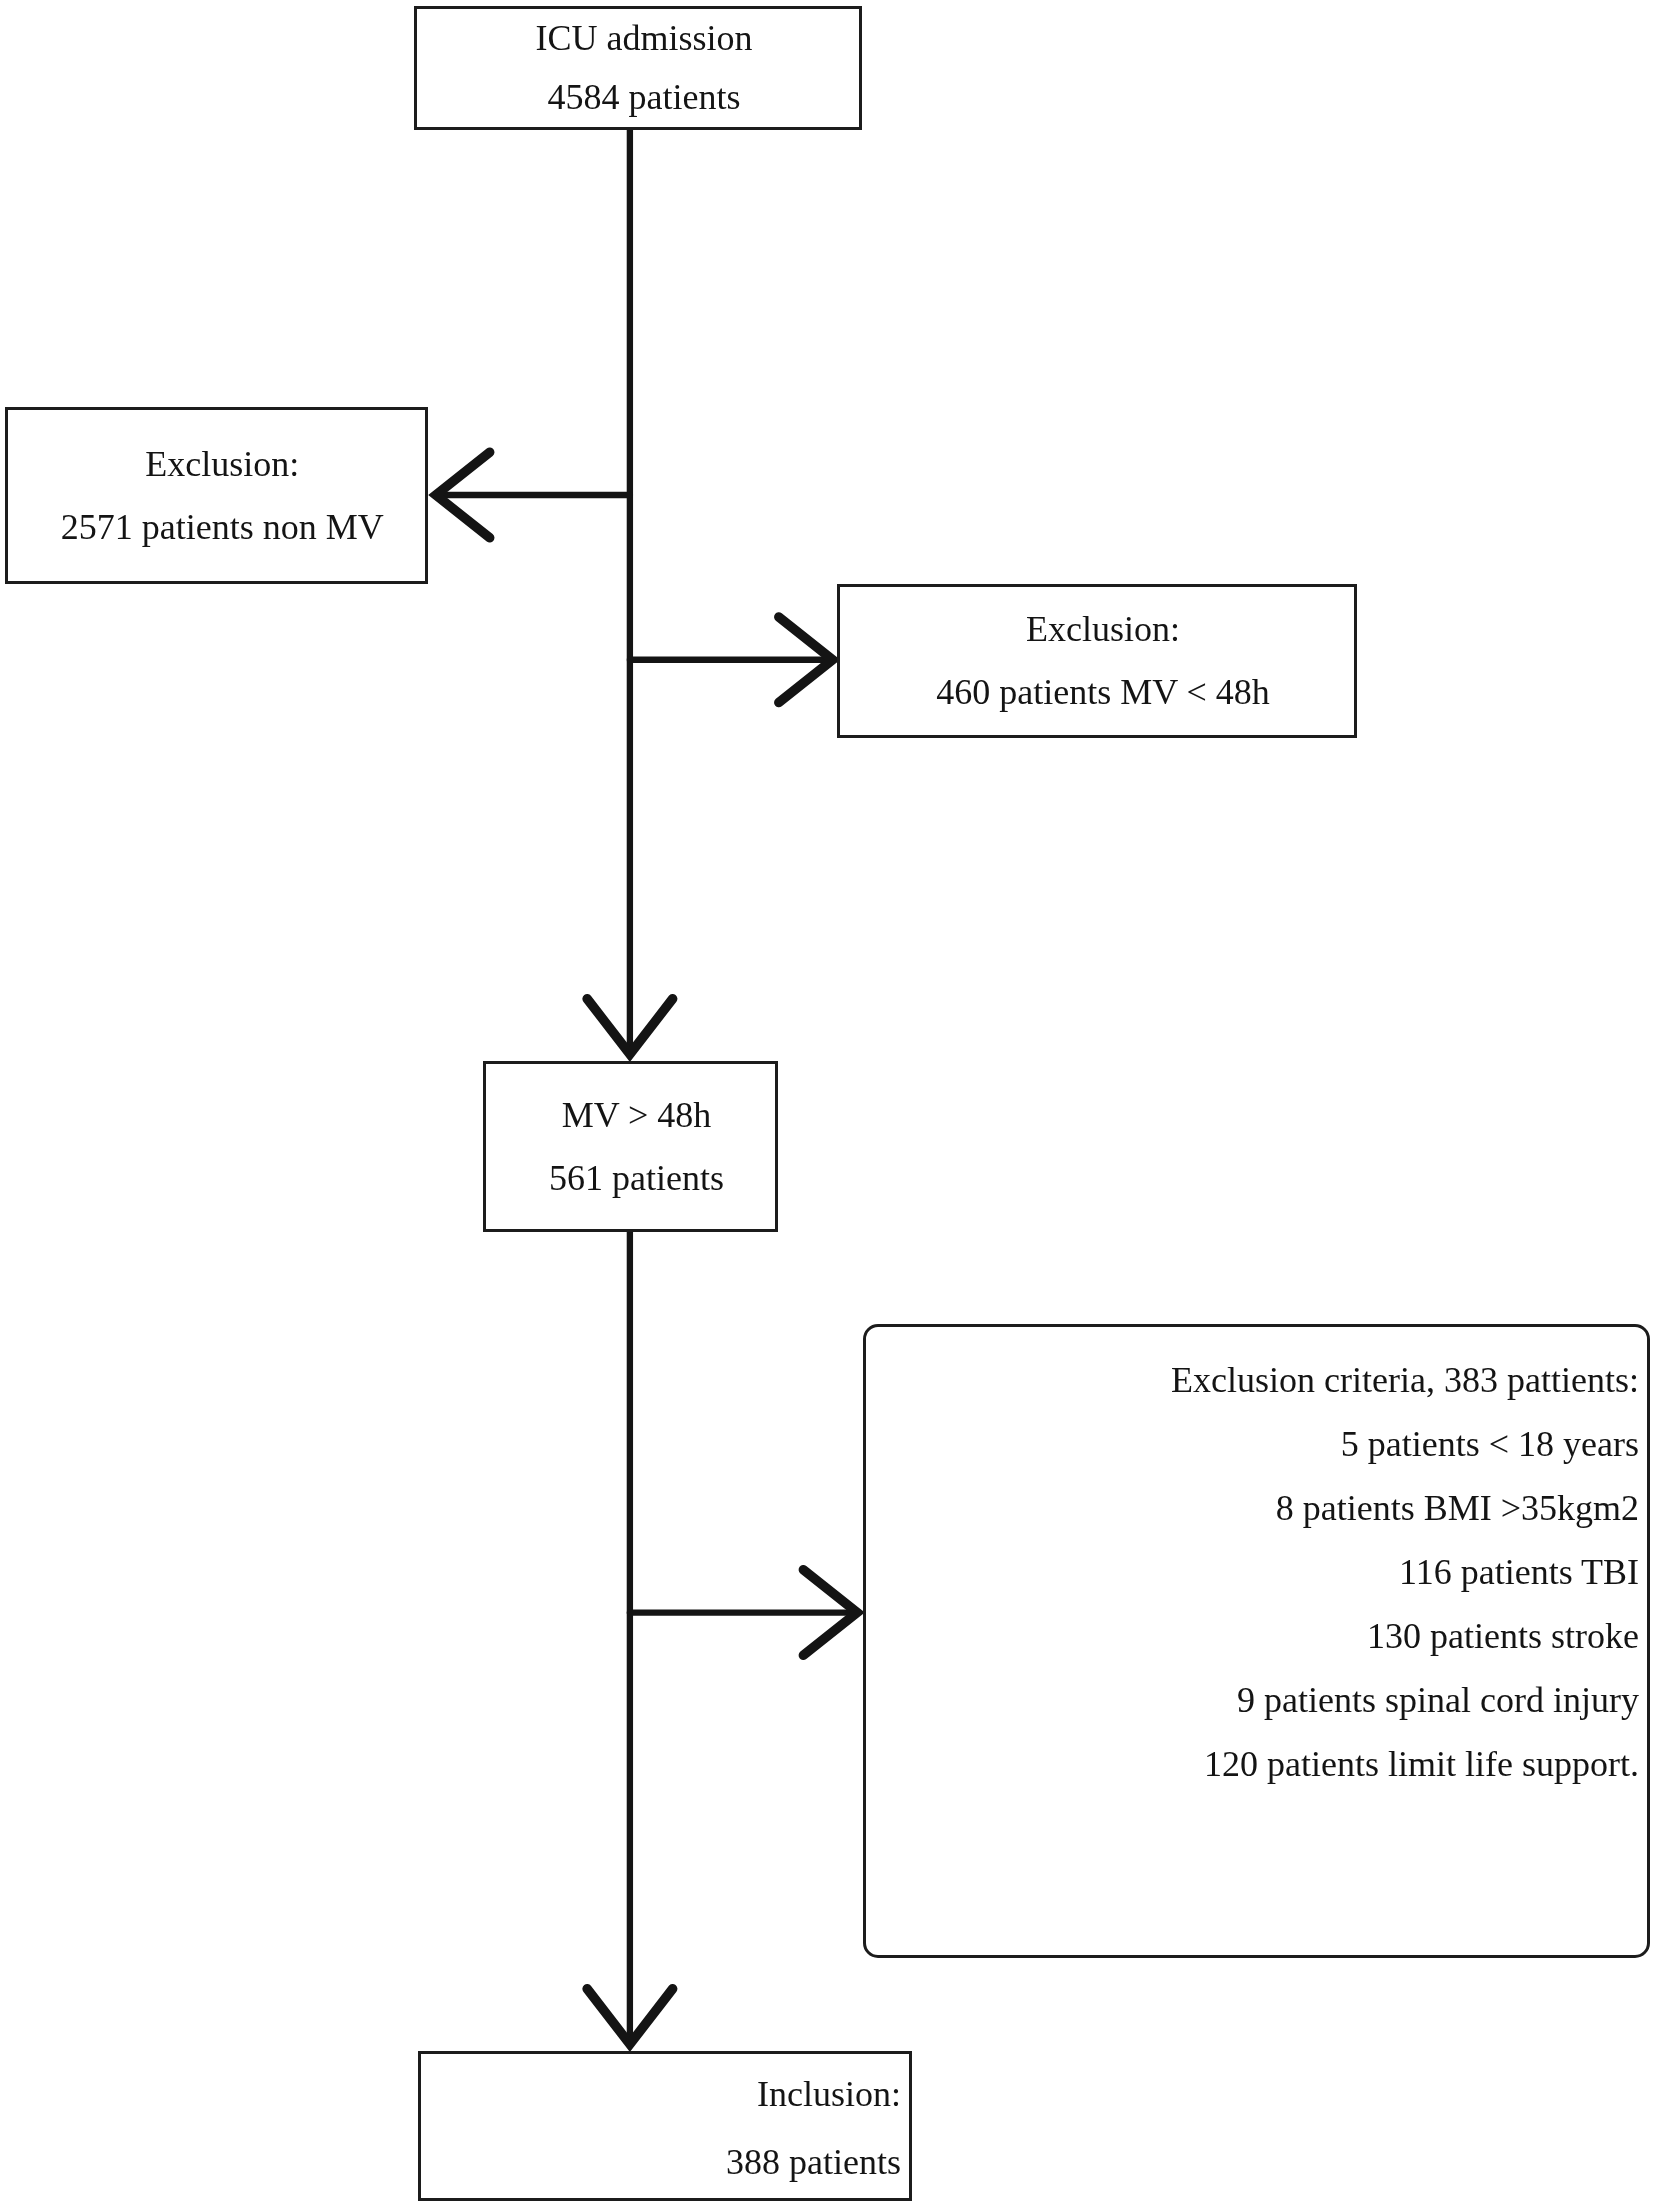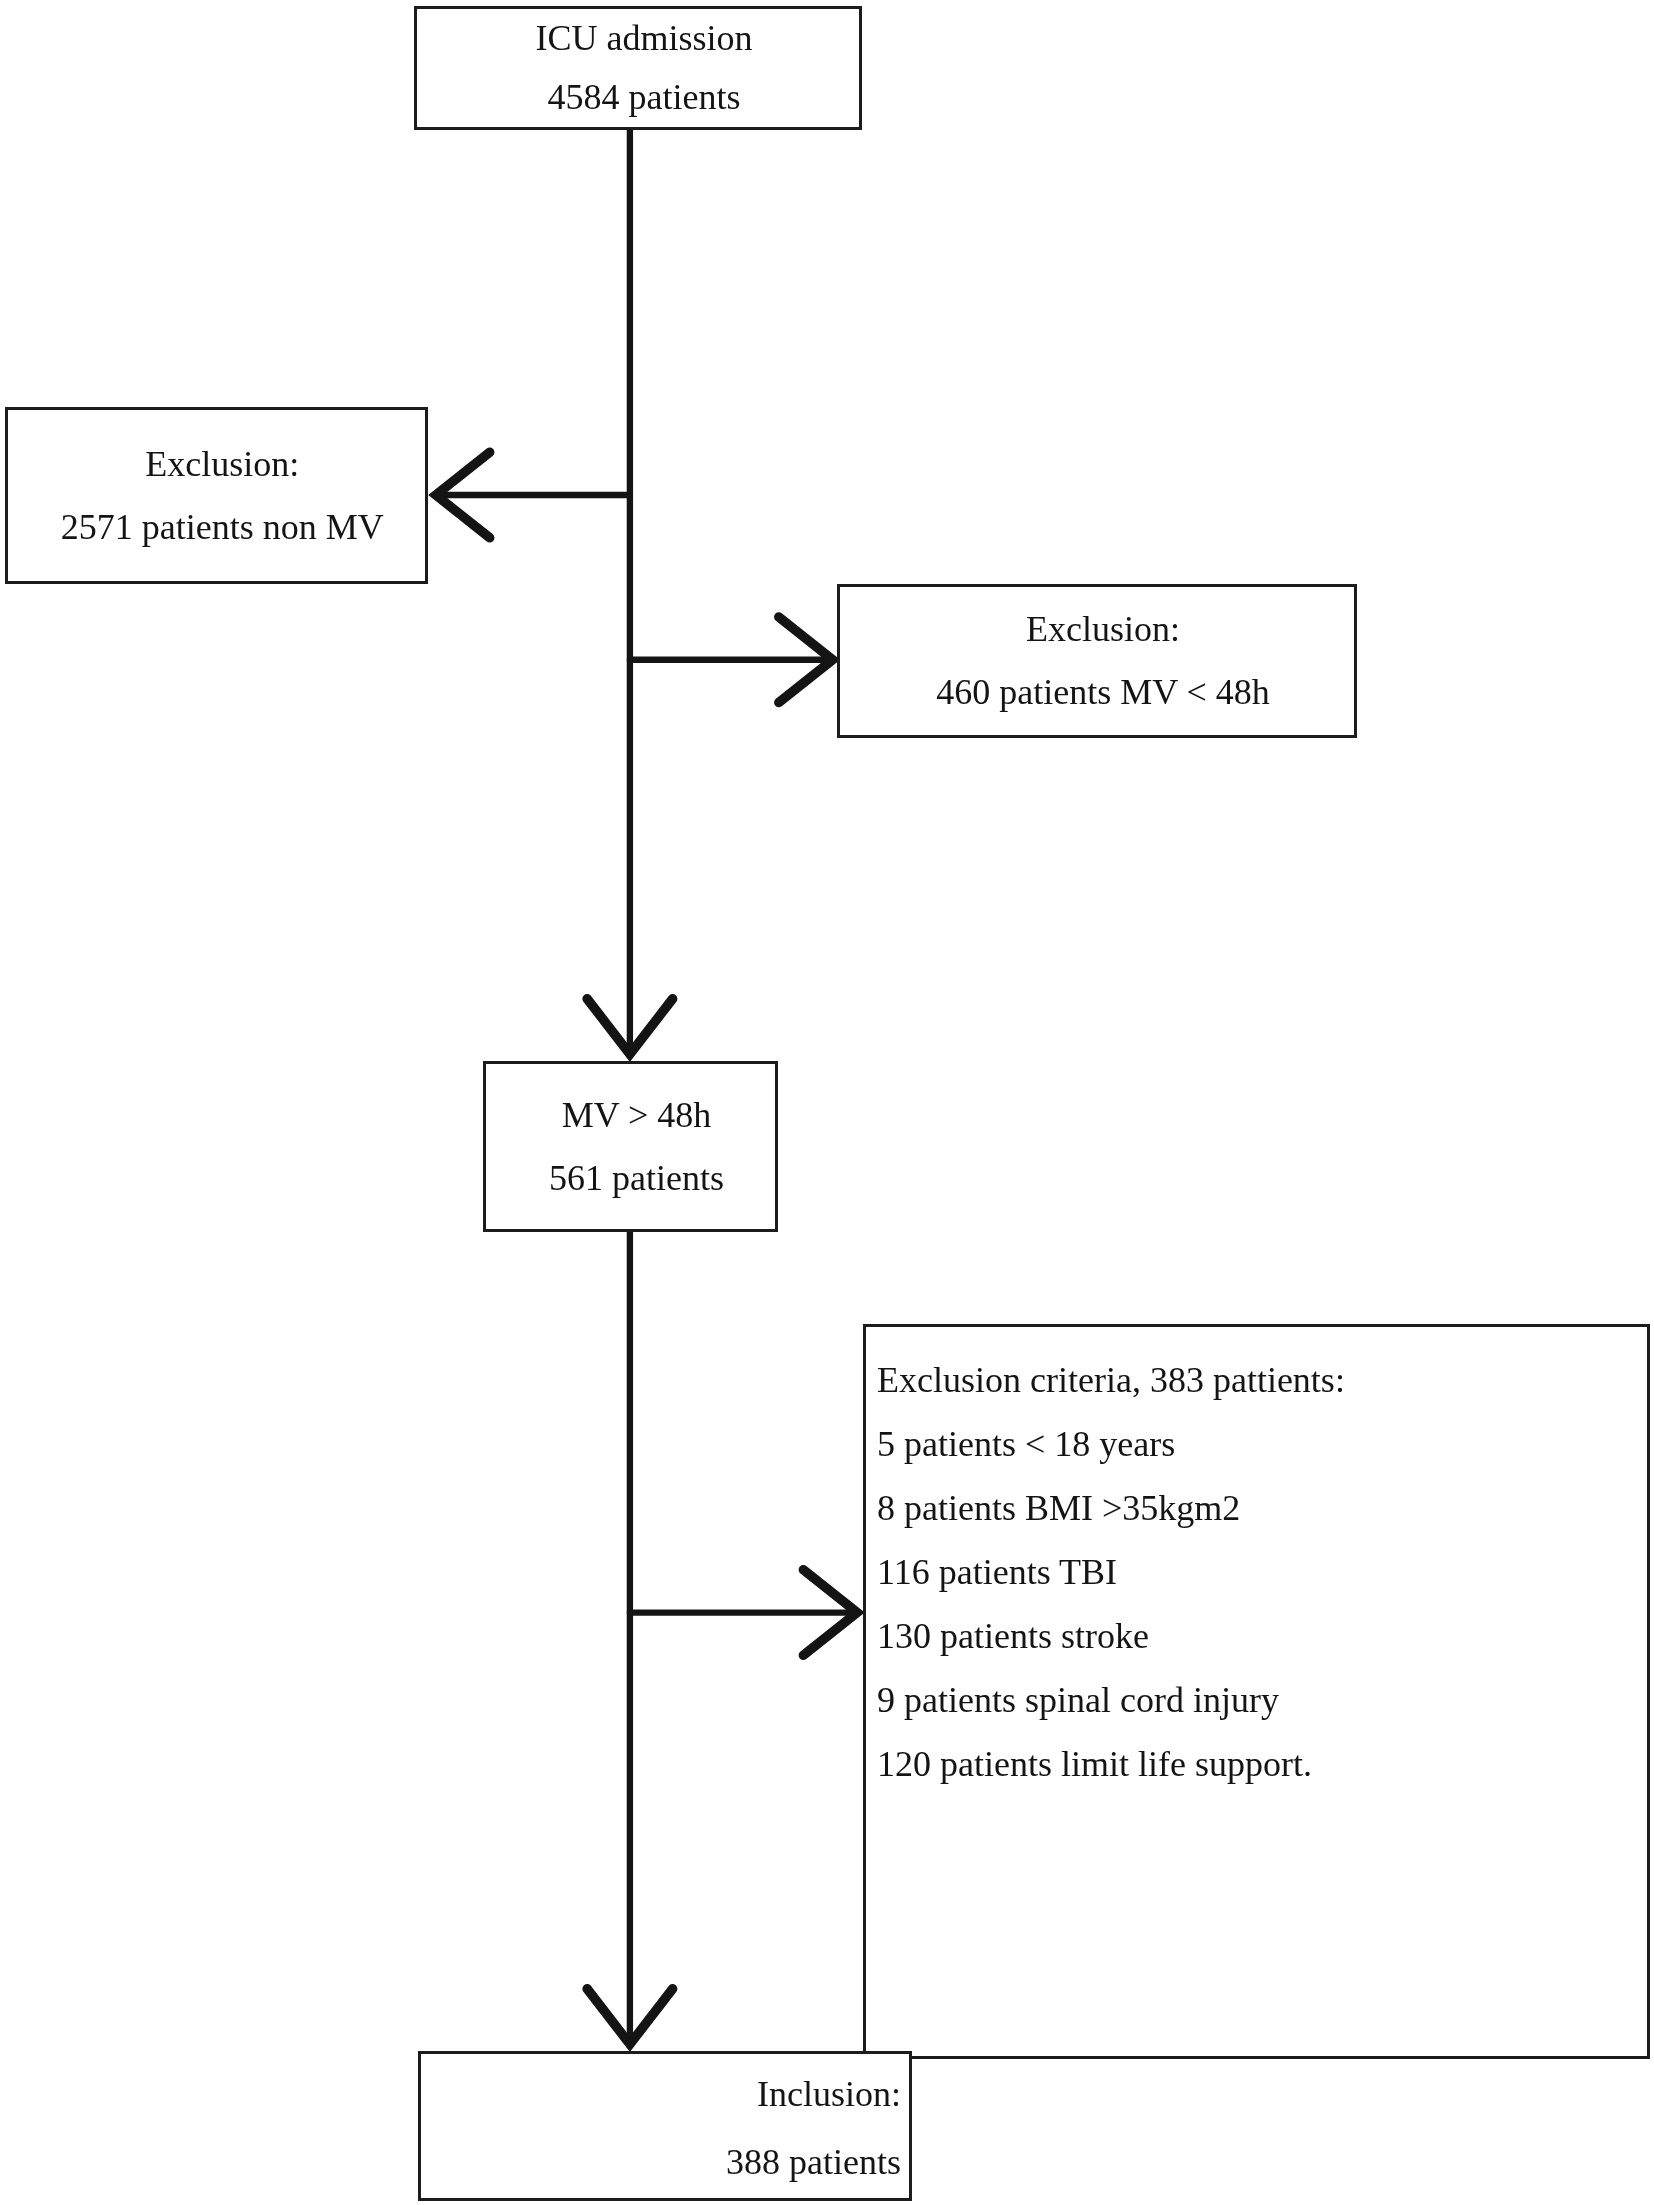--- a/index.html
+++ b/index.html
@@ -38,24 +38,25 @@
     justify-content: center;
     align-items: center;
     text-align: center;
     line-height: 63px;
   }
   .box-icu        { left: 414px;  top: 6.3px;    width: 448px; height: 124px; line-height: 59px; }
   .box-excl-left  { left: 4.8px;    top: 407px;  width: 423px; height: 177px; }
   .box-excl-right { left: 837px; top: 584px;  width: 520px; height: 154px; }
   .box-mv         { left: 483px;  top: 1061px; width: 295px; height: 171px; }
   .box-criteria   {
-    left: 863px; top: 1324px; width: 787px; height: 735px;
+    left: 863px; top: 1324px; width: 787px; height: 634px;
     padding: 20.6px 8px 0 11px;
     line-height: 64px;
-    text-align: left;
+    text-align: right;
+    border-radius: 15px;
   }
   .box-inclusion  {
     left: 418px; top: 2051px; width: 494px; height: 150px;
     padding: 6.3px 8px 0 9.5px;
     line-height: 68px;
     text-align: right;
   }
   .box-inclusion .indent-line { margin-left: 54px; }
   .line { display: block; }
 </style>

